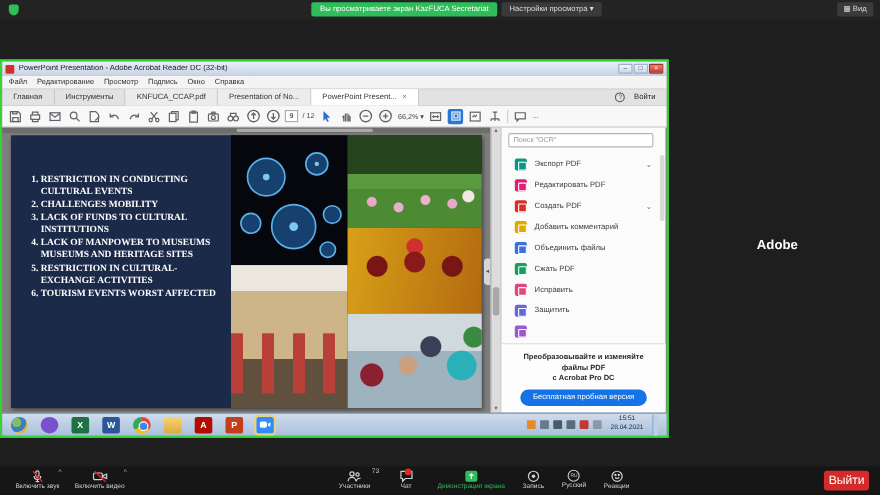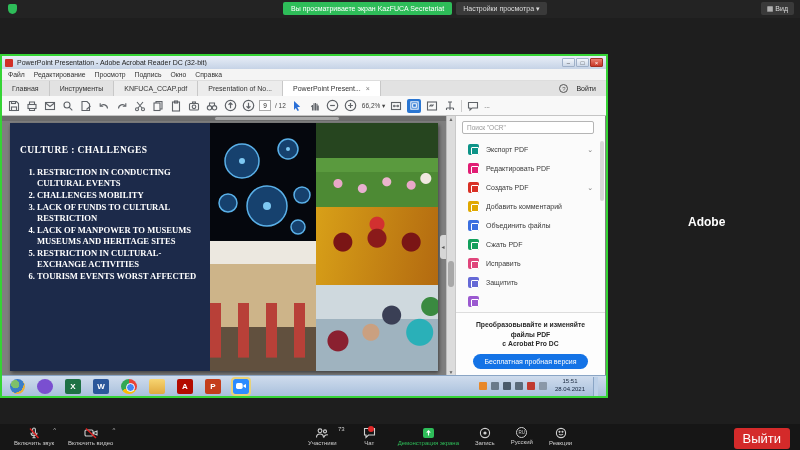--- a/index.html
+++ b/index.html
@@ -135,21 +135,21 @@
   .zbot { position:absolute; bottom:0; left:0; width:800px; height:26px; background:#161616; display:flex; align-items:flex-start; }
   .zbtn { display:flex; flex-direction:column; align-items:center; padding-top:3px; position:relative; }
   .zbtn svg { stroke:#d0d0d0; fill:none; stroke-width:1.1; }
   .zbtn .zlbl { font-size:6px; color:#cfcfcf; margin-top:1px; white-space:nowrap; }
   .zbtn .caret { position:absolute; top:3px; right:-2px; color:#bbb; font-size:6px; }
   .zbtn .count { position:absolute; top:2px; right:2px; color:#ccc; font-size:6px; }
   .zbtn .badge { position:absolute; top:2px; right:8px; width:6px; height:6px; background:#e02828; border-radius:50%; }
   .zgreen .zlbl { color:#2ebd59; }
   .left-ctl { display:flex; gap:14px; padding-left:14px; }
   .mid-ctl { display:flex; gap:16px; position:absolute; left:308px; }
-  .leavebtn { position:absolute; right:10px; top:4px; background:#d42a2a; color:#fff; font-size:13px; padding:3px 9px; border-radius:3px; }
+  .leavebtn { position:absolute; right:10px; top:4px; background:#d42a2a; color:#fff; font-size:11px; padding:3px 4px; border-radius:3px; }
   .rucirc { width:11px; height:11px; border:1px solid #d0d0d0; border-radius:50%; color:#d0d0d0; font-size:4.5px; display:flex; align-items:center; justify-content:center; }
 </style>
 </head>
 <body>
 
 <div class="ztop">
   <div class="zshield"></div>
   <div class="ztop-center">
     <div class="zbadge">Вы просматриваете экран KazFUCA Secretariat</div>
     <div class="zviewset"><span>Настройки просмотра</span> <span>▾</span></div>
@@ -341,25 +341,24 @@
 
   <div class="workarea">
 
     <div class="docarea">
       <div class="hscroll">
           <div class="thumb"></div>
         </div>
 
       <div class="slide">
         <div class="slide-text">
-          <div class="slide-title">CULTURE : CHALLENGES</div>
           <ol class="slide-list">
             <li>RESTRICTION IN CONDUCTING CULTURAL EVENTS</li>
             <li>CHALLENGES MOBILITY</li>
-            <li>LACK OF FUNDS TO CULTURAL RESTRICTION</li>
+            <li>LACK OF FUNDS TO CULTURAL INSTITUTIONS</li>
             <li>LACK OF MANPOWER TO MUSEUMS MUSEUMS AND HERITAGE SITES</li>
             <li>RESTRICTION IN CULTURAL-EXCHANGE ACTIVITIES</li>
             <li>TOURISM EVENTS WORST AFFECTED</li>
           </ol>
         </div>
         <div class="collage">
           <div class="col-l">
             <div class="ph ph-virus">
               <svg width="106" height="118" viewBox="0 0 106 118">
                 <g stroke="#5ab0e8" stroke-width="1.5" fill="#16416e">

